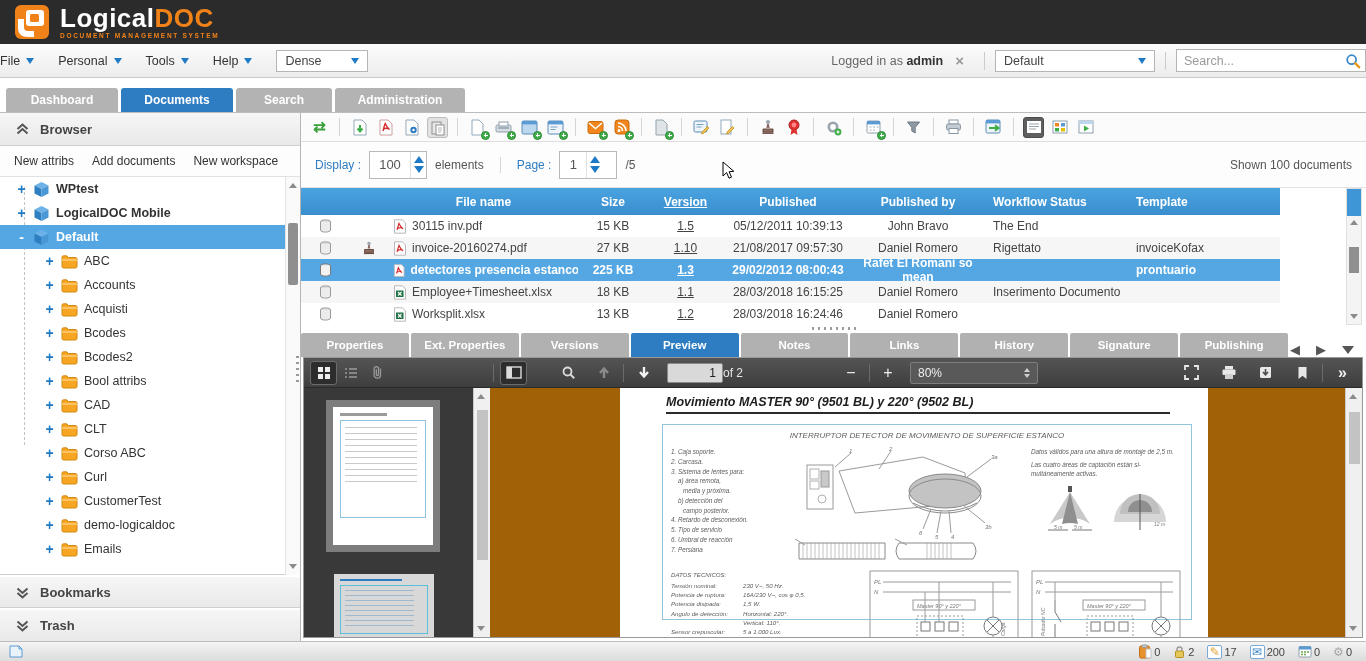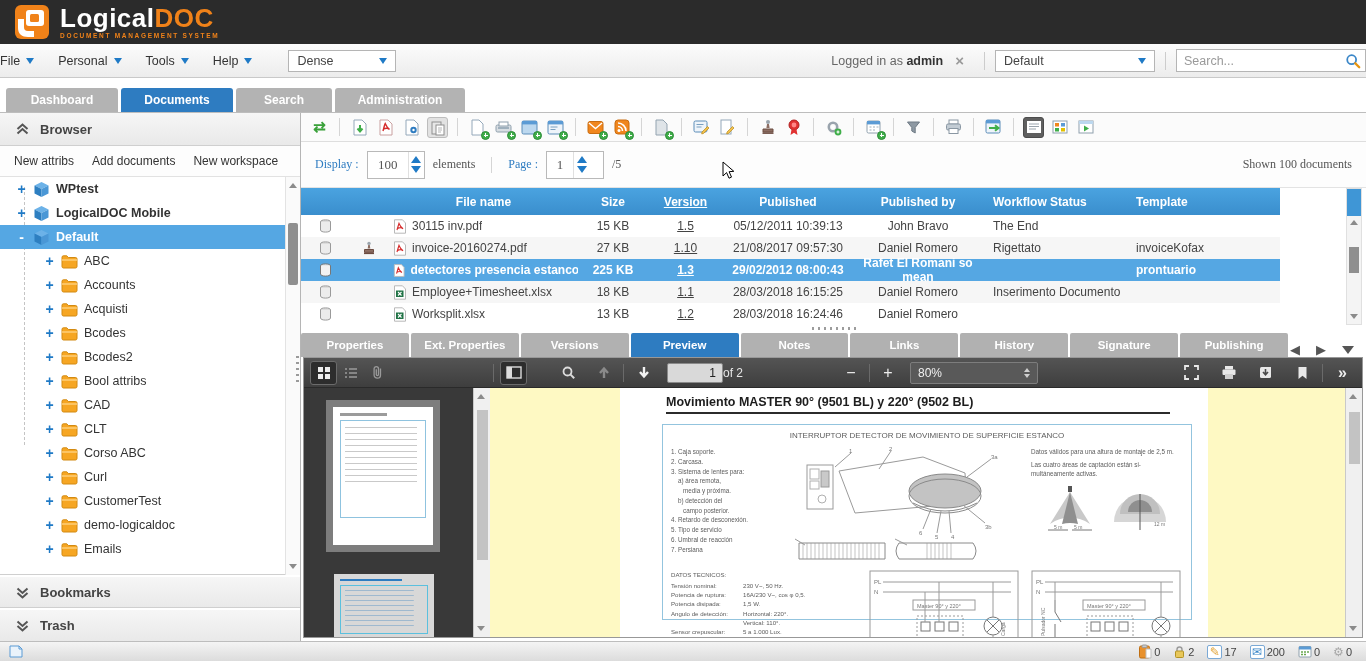--- a/index.html
+++ b/index.html
@@ -12,21 +12,21 @@
   .logo-text { line-height:1; }
   .logo-line1 { font-size:26px; font-weight:700; color:#fff; letter-spacing:.5px; }
   .logo-line1 .accent { color:#f08219; }
   .logo-sub { font-size:6.5px; color:#f08219; letter-spacing:1.7px; font-weight:700; margin-top:2px; }
 
   
   .menubar { height:34px; background:linear-gradient(#fcfcfc,#ececec); border-bottom:1px solid #c9c9c9; display:flex; align-items:center; padding:0 0; font-size:12.5px; color:#333; }
   .menu-item { display:flex; align-items:center; gap:6px; margin-right:24px; cursor:default; }
   .caret { width:0; height:0; border-left:4.5px solid transparent; border-right:4.5px solid transparent; border-top:6px solid #1f7ac6; }
   .select-box { background:#fff; border:1px solid #b5b5b5; height:22px; display:flex; align-items:center; justify-content:space-between; padding:0 8px; color:#444; }
-  .dense-select { width:108px;margin-left:12px; }
+  .dense-select { width:92px; }
   .default-select { width:160px; }
   .mb-right { margin-left:auto; display:flex; align-items:center; }
   .logged { color:#666; }
   .logged b { color:#333; }
   .x-glyph { color:#9a9a9a; font-size:15px; font-weight:700; margin:0 10px 0 12px; }
   .divider-v { width:1px; height:18px; background:#ccc; margin:0 10px; }
   .search-box { width:190px; height:23px; background:#fff; border:1px solid #b5b5b5; display:flex; align-items:center; padding:0 4px 0 7px; }
   .search-box input { border:0; outline:0; flex:1; font-size:12.5px; color:#444; font-family:inherit; }
   .search-box input::placeholder { color:#9a9a9a; }
 
@@ -66,21 +66,21 @@
   .tbi { width:21px; height:21px; display:flex; align-items:center; justify-content:center; border-radius:3px; position:relative; }
   .tbi.selected { background:#e2e2e2; border:1px solid #bdbdbd; }
   .tbi.dark { background:#5f5f5f; border:1px solid #4c4c4c; }
   .tsep { width:1px; height:18px; background:#d5d5d5; margin:0 4px; }
   .badge { position:absolute; right:-2px; bottom:-2px; width:9px; height:9px; border-radius:50%; background:#3fae49; border:1px solid #2e8b38; }
   .badge::before { content:""; position:absolute; left:1.5px; top:3px; width:4px; height:1.4px; background:#fff; }
   .badge::after  { content:""; position:absolute; left:2.8px; top:1.7px; width:1.4px; height:4px; background:#fff; }
   .glyph-refresh { color:#3aa13a; font-size:15px; font-weight:700; }
 
   
-  .listing-bar { height:46px; display:flex; align-items:center; padding:0 14px; font-size:12px; color:#555; border-bottom:1px solid #e3e3e3; background:#fdfdfd;font-family:Liberation Serif, serif; }
+  .listing-bar { height:46px; display:flex; align-items:center; padding:0 14px; font-size:12px; color:#555; border-bottom:1px solid #e3e3e3; background:#fdfdfd; }
   .blue-label { color:#2e7cc1; }
   .spin-box { height:28px; border:1px solid #b9b9b9; background:#fff; display:flex; align-items:stretch; margin:0 8px; }
   .spin-box input { border:0; outline:0; text-align:center; font-size:13px; color:#555; width:40px; font-family:inherit; }
   .spin-col { width:16px; display:flex; flex-direction:column; align-items:center; justify-content:center; gap:3px; border-left:1px solid #e0e0e0; }
   .sp-up { width:0;height:0;border-left:5px solid transparent;border-right:5px solid transparent;border-bottom:7px solid #1f7ac6; }
   .sp-dn { width:0;height:0;border-left:5px solid transparent;border-right:5px solid transparent;border-top:7px solid #1f7ac6; }
   .lb-sep { width:1px; height:16px; background:#d5d5d5; margin:0 16px; }
   .shown { margin-left:auto; color:#555; }
 
   
@@ -132,21 +132,21 @@
   .thumb1 .pagebody { width:100%; height:100%; background:#fff; padding:6px 7px; }
   .thumb2 { position:absolute; left:30px; top:186px; width:100px; height:68px; background:#d8d8d8; padding:5px 6px; overflow:hidden; }
   .mini-title { height:3px; background:#9b9b9b; margin-bottom:4px; }
   .mini-box { border:1px solid #8fc3df; height:78%; padding:3px;
       background:repeating-linear-gradient(#c9c9c9 0 1px, transparent 1px 6px);
       background-size:86% 60%; background-repeat:no-repeat; background-position:4px 6px; }
   .thumb2 .mini-box { background:repeating-linear-gradient(#9fb9cf 0 1px, transparent 1px 5px); background-size:80% 80%; background-repeat:no-repeat; background-position:4px 4px; height:85%; }
   .rail-scrollbar { position:absolute; right:0; top:0; bottom:0; width:17px; background:#f0f0f0; border-left:1px solid #c9c9c9; }
   .rail-thumb { position:absolute; left:3px; top:22px; width:11px; height:150px; background:#c3c3c3; }
 
-  .canvas { flex:1; position:relative; background:#fef9c3; min-width:0; }
+  .canvas { flex:1; position:relative; background:#a16207; min-width:0;font-style:italic; }
   .page { position:absolute; left:130px; top:0; width:588px; bottom:0; background:#fff; overflow:hidden; }
   .canvas-scrollbar { position:absolute; right:0; top:0; bottom:0; width:17px; background:#f0f0f0; border-left:1px solid #c9c9c9; }
   .canvas-thumb { position:absolute; left:3px; top:24px; width:11px; height:52px; background:#c3c3c3; }
 
   
   .pg-title { margin:7px 38px 0 46px; font-size:12.5px; font-weight:700; color:#1d1d1d; border-bottom:2px solid #2b2b2b; padding-bottom:3px; white-space:nowrap; }
   .pg-box { margin:10px 16px 0 42px; border:1px solid #93c4de; height:196px; padding:3px 8px; position:relative; }
   .pg-box-title { text-align:center; font-size:8px; color:#5c5c5c; margin-top:3px; }
   .pg-cols { display:flex; margin-top:7px; }
   .pg-list { width:118px; font-size:6.3px; color:#5c5c5c; line-height:1.55; flex:none; }

